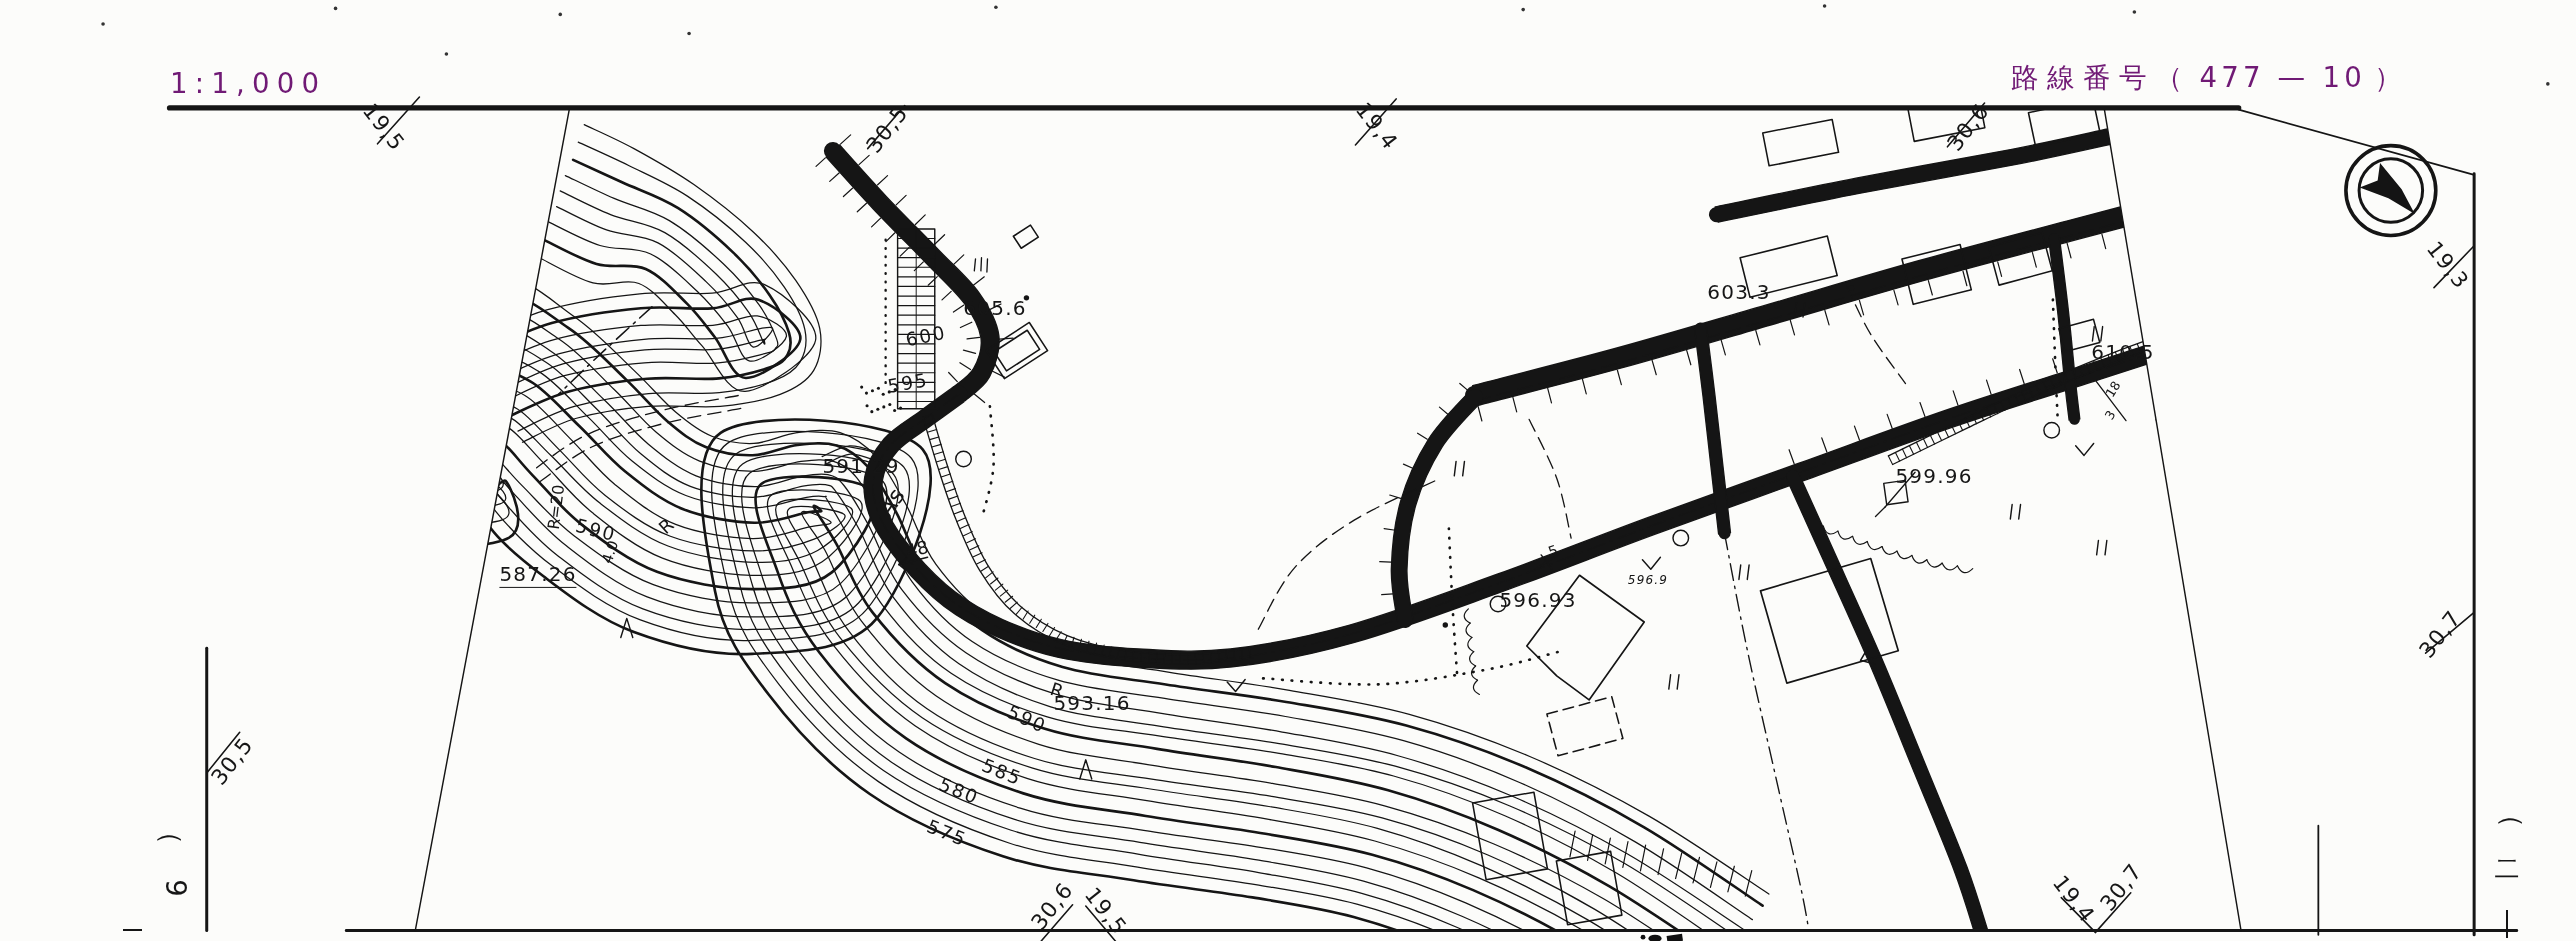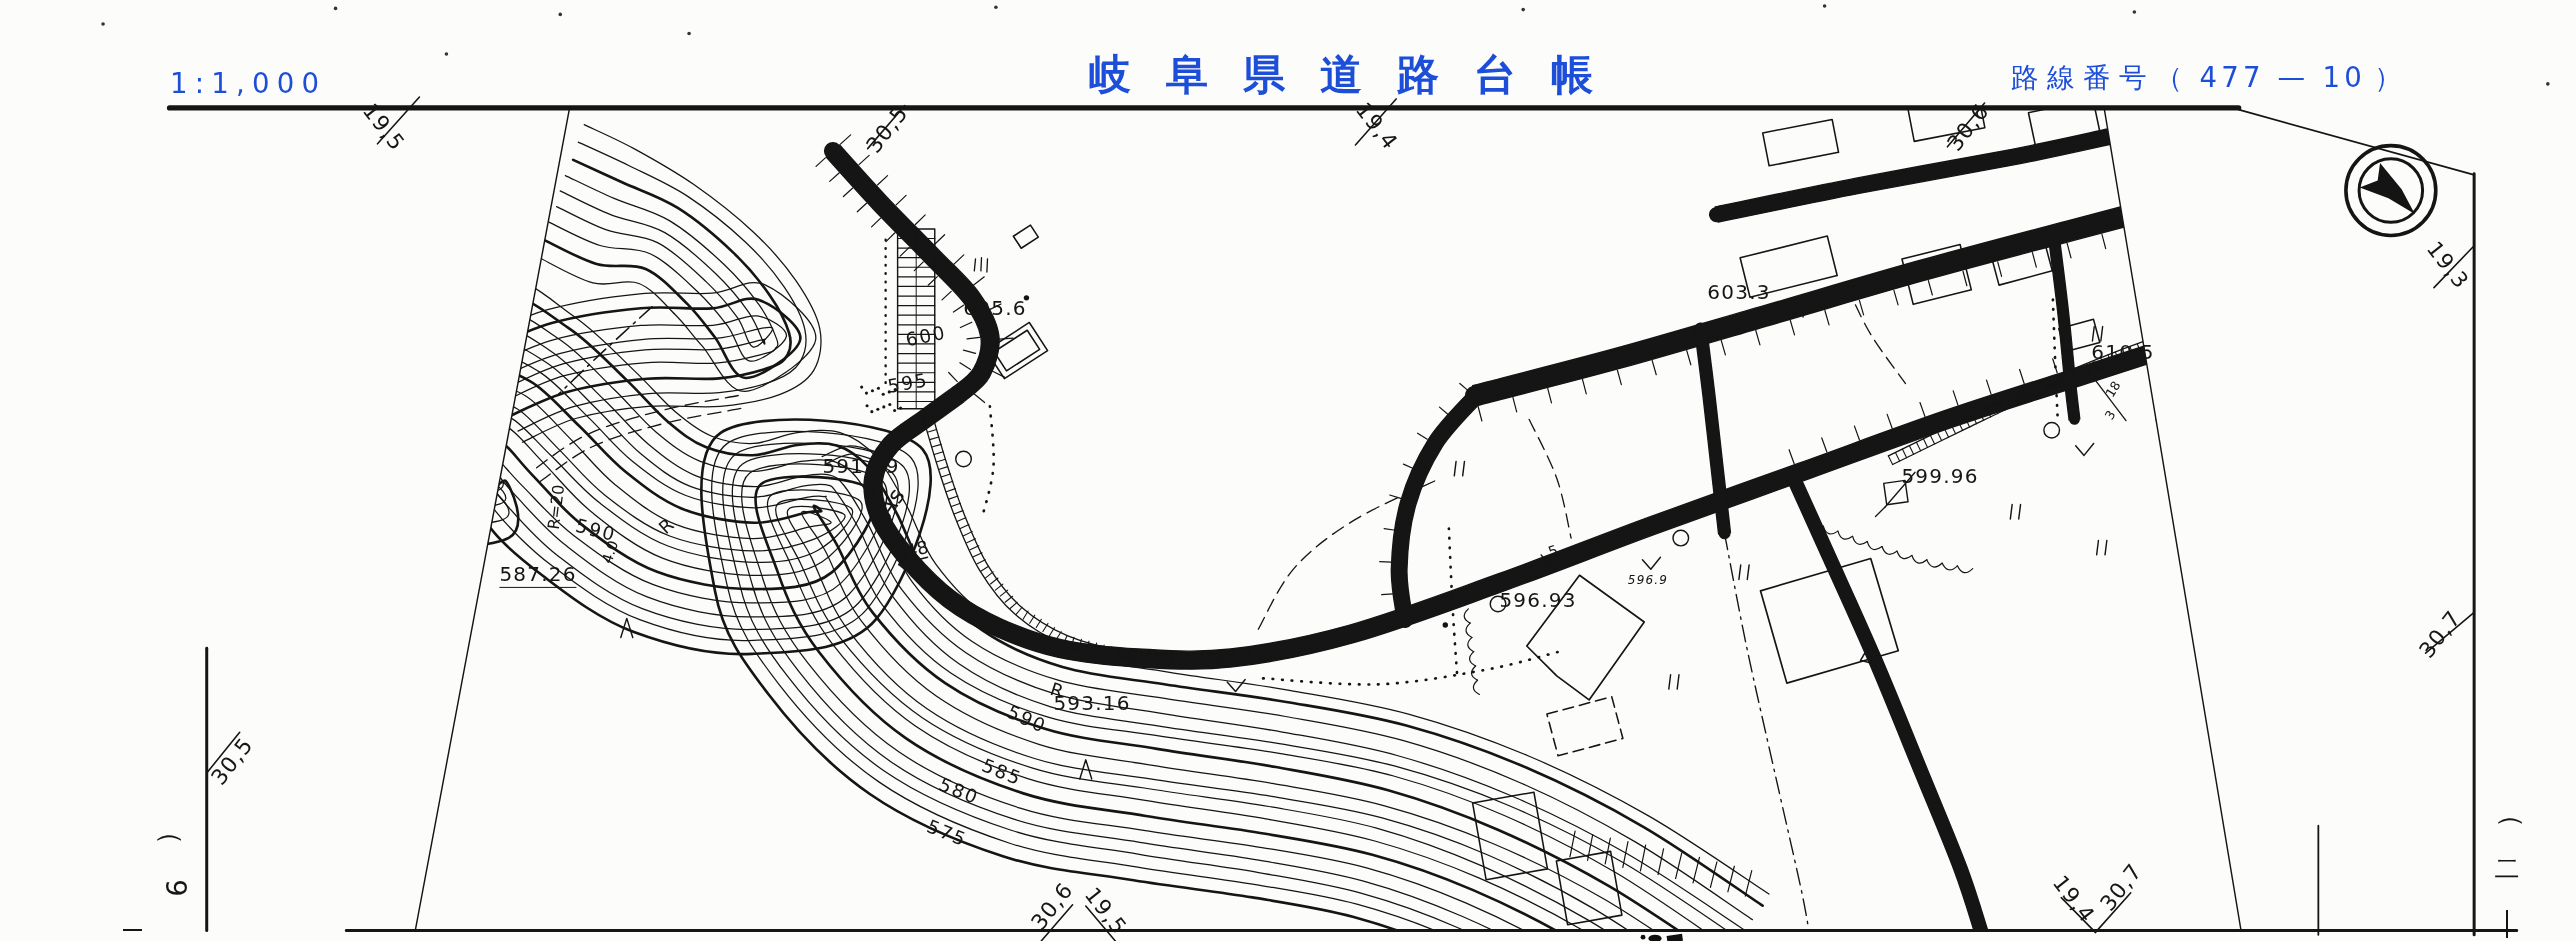--- a/index.html
+++ b/index.html
@@ -6,21 +6,21 @@
   .sheet{
     position:relative;
     width:2576px;height:942px;
     background:#fcfcfa;
     overflow:hidden;
     font-family:"DejaVu Sans","Liberation Sans",sans-serif;
     color:#161616;
   }
   svg.mapsvg{position:absolute;left:0;top:0;}
   .ln{stroke:#151515;fill:none;stroke-linecap:round;stroke-linejoin:round;}
-  .txt{position:absolute;white-space:nowrap;transform:translate(-50%,-50%);color:#1d4ed8;}
+  .txt{position:absolute;white-space:nowrap;transform:translate(-50%,-50%);color:#701a75;}
   .hdr-scale{font-size:27.6px;letter-spacing:7.2px;font-weight:500;transform:none;}
   .hdr-title{font-size:42px;font-weight:bold;letter-spacing:35px;transform:none;}
   .hdr-route{font-size:27.6px;letter-spacing:8.4px;transform:none;}
   .hdr-route .rv{letter-spacing:4.2px;padding:0 8.4px;}
   .map-label{position:absolute;white-space:nowrap;font-weight:500;}
   .lab-grid{font-size:21.6px;letter-spacing:1.2px;}
   .lab-spot{font-size:20px;letter-spacing:1.2px;}
   .lab-contour{font-size:18.6px;letter-spacing:1.8px;}
   .lab-road{font-weight:500;}
   .underlined{border-bottom:1.8px solid #161616;padding-bottom:1.2px;margin-left:48px;}
@@ -429,21 +429,20 @@
         <circle cx="1150" cy="56" r="3" fill="#333" stroke="none"></circle>
         <ellipse cx="2762" cy="1566" rx="11" ry="6" fill="#111" stroke="none"></ellipse>
         <rect x="2782" y="1560" width="26" height="12" fill="#111" stroke="none" transform="rotate(-8 2795 1566)"></rect>
         <circle cx="2742" cy="1564" r="4" fill="#111" stroke="none"></circle>
         <path d="M3869,1378 L3869,1560" class="ln" stroke-width="3"></path>
       </g>
   </svg>
 
   <div class="txt hdr-scale" style="left:170px;top:67px;">1:1,000</div>
 
-  <div class="txt hdr-title" style="left:1089px;top:47px;">岐阜県道路台帳</div>
 
   <div class="txt hdr-route" style="left:2011px;top:59px;">
     <span>路線番号</span><span>（</span><span class="rv">477 — 10</span><span>）</span>
   </div>
 
   <div class="margin-txt" style="left:171px;top:831px;">（</div>
   <div class="margin-txt" style="left:175px;top:888px;">9</div>
   <div class="hbar" style="left:123px;top:929px;"></div>
 
   <div class="margin-txt" style="left:2512px;top:814px;">（</div>
@@ -458,21 +457,21 @@
       <span class="map-label lab-grid" style="left: 2448px; top: 265px; font-size: 21.6px; transform: translate(-50%, -50%) rotate(52deg);">19,3</span>
       <span class="map-label lab-grid" style="left: 2440px; top: 634px; font-size: 21.6px; transform: translate(-50%, -50%) rotate(-52deg);">30,7</span>
       <span class="map-label lab-grid" style="left: 232px; top: 761px; font-size: 21.6px; transform: translate(-50%, -50%) rotate(-52deg);">30,5</span>
       <span class="map-label lab-grid" style="left: 1052px; top: 906px; font-size: 21.6px; transform: translate(-50%, -50%) rotate(-52deg);">30,6</span>
       <span class="map-label lab-grid" style="left: 1106px; top: 911px; font-size: 21.6px; transform: translate(-50%, -50%) rotate(52deg);">19,5</span>
       <span class="map-label lab-grid" style="left: 2074px; top: 899px; font-size: 21.6px; transform: translate(-50%, -50%) rotate(52deg);">19,4</span>
       <span class="map-label lab-grid" style="left: 2121px; top: 887px; font-size: 21.6px; transform: translate(-50%, -50%) rotate(-52deg);">30,7</span>
       <span class="map-label lab-spot" style="left: 995px; top: 308px; font-size: 20px; transform: translate(-50%, -50%) rotate(0deg);">605.6</span>
       <span class="map-label lab-spot" style="left: 1723px; top: 292px; font-size: 20px; transform: translate(-50%, -50%) rotate(0deg); margin-left: 16px;">603.3</span>
       <span class="map-label lab-spot" style="left: 2123px; top: 352px; font-size: 20px; transform: translate(-50%, -50%) rotate(0deg);">610.5</span>
-      <span class="map-label lab-spot" style="left: 1934px; top: 476px; font-size: 20px; transform: translate(-50%, -50%) rotate(0deg); margin-left: 6px;">599.96</span>
+      <span class="map-label lab-spot" style="left: 1934px; top: 476px; font-size: 20px; transform: translate(-50%, -50%) rotate(0deg);">599.96</span>
       <span class="map-label lab-spot" style="left: 1538px; top: 600px; font-size: 20px; transform: translate(-50%, -50%) rotate(0deg);">596.93</span>
       <span class="map-label lab-spot" style="left: 1648px; top: 580px; font-size: 12px; transform: translate(-50%, -50%) rotate(0deg); font-style: italic;">596.9</span>
       <span class="map-label lab-spot" style="left: 861px; top: 466px; font-size: 20px; transform: translate(-50%, -50%) rotate(0deg); text-align: right;">591.29</span>
       <span class="map-label lab-spot underlined" style="left: 490px; top: 575px; font-size: 20px; transform: translate(-50%, -50%) rotate(0deg);">587.26</span>
       <span class="map-label lab-spot" style="left: 1092px; top: 703px; font-size: 20px; transform: translate(-50%, -50%) rotate(0deg);">593.16</span>
       <span class="map-label lab-contour" style="left: 926px; top: 336px; font-size: 18.6px; transform: translate(-50%, -50%) rotate(-12deg);">600</span>
       <span class="map-label lab-contour" style="left: 908px; top: 383px; font-size: 18.6px; transform: translate(-50%, -50%) rotate(-10deg);">595</span>
       <span class="map-label lab-contour" style="left: 596px; top: 530px; font-size: 18.6px; transform: translate(-50%, -50%) rotate(14deg);">590</span>
       <span class="map-label lab-contour" style="left: 1027px; top: 719px; font-size: 18.6px; transform: translate(-50%, -50%) rotate(24deg);">590</span>
       <span class="map-label lab-contour" style="left: 1002px; top: 772px; font-size: 18.6px; transform: translate(-50%, -50%) rotate(22deg);">585</span>

